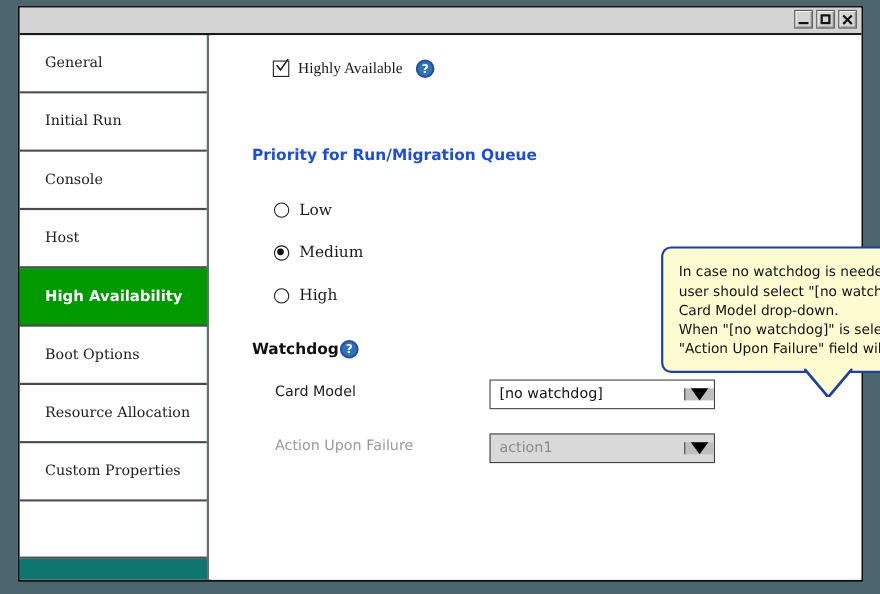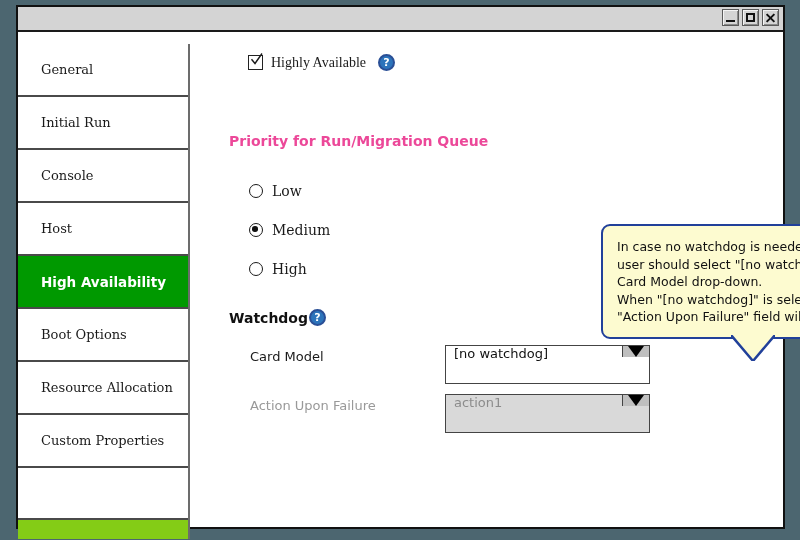--- a/index.html
+++ b/index.html
@@ -100,26 +100,26 @@
   
   #body-area {
     position: relative;
     height: 495px;
   }
 
   
   #sidebar {
     position: absolute;
     left: 0;
-    top: 12px;
+    top: 0;
     width: 172px;
     height: 495px;
     border-right: 2px solid #6c6c6c;
     box-sizing: border-box;
-    background: #84cc16;
+    background: #0f766e;
   }
   .side-item {
     height: 53px;
     border-bottom: 2px solid #4a4a4a;
     display: flex;
     align-items: center;
     padding-left: 23px;
     box-sizing: border-box;
     font-family: "DejaVu Serif", serif;
     font-size: 13px;
@@ -199,21 +199,21 @@
     cursor: pointer;
     flex: none;
   }
 
   
   .section-head {
     position: absolute;
     font-family: "DejaVu Sans", sans-serif;
     font-weight: bold;
     font-size: 14px;
-    color: #ec4899;
+    color: #1d4ed8;
     white-space: nowrap;
   }
   #priority-head { left: 37px; top: 101px; }
 
   #watchdog-head {
     position: absolute;
     left: 37px;
     top: 277px;
     display: flex;
     align-items: center;
@@ -278,26 +278,26 @@
     color: #1a1a1a;
     white-space: nowrap;
   }
   .form-label.disabled { color: #999999; }
 
   .select {
     position: absolute;
     left: 253px;
     top: 0;
     width: 205px;
-    height: 39px;
+    height: 27px;
     border: 1.6px solid #444;
     box-sizing: border-box;
     background: #ffffff;
     display: flex;
-    align-items: flex-start;
+    align-items: center;
     cursor: pointer;
   }
   .select.disabled {
     background: #d9d9d9;
     cursor: default;
   }
   .select .sel-value {
     flex: 1;
     display: flex;
     align-items: center;

